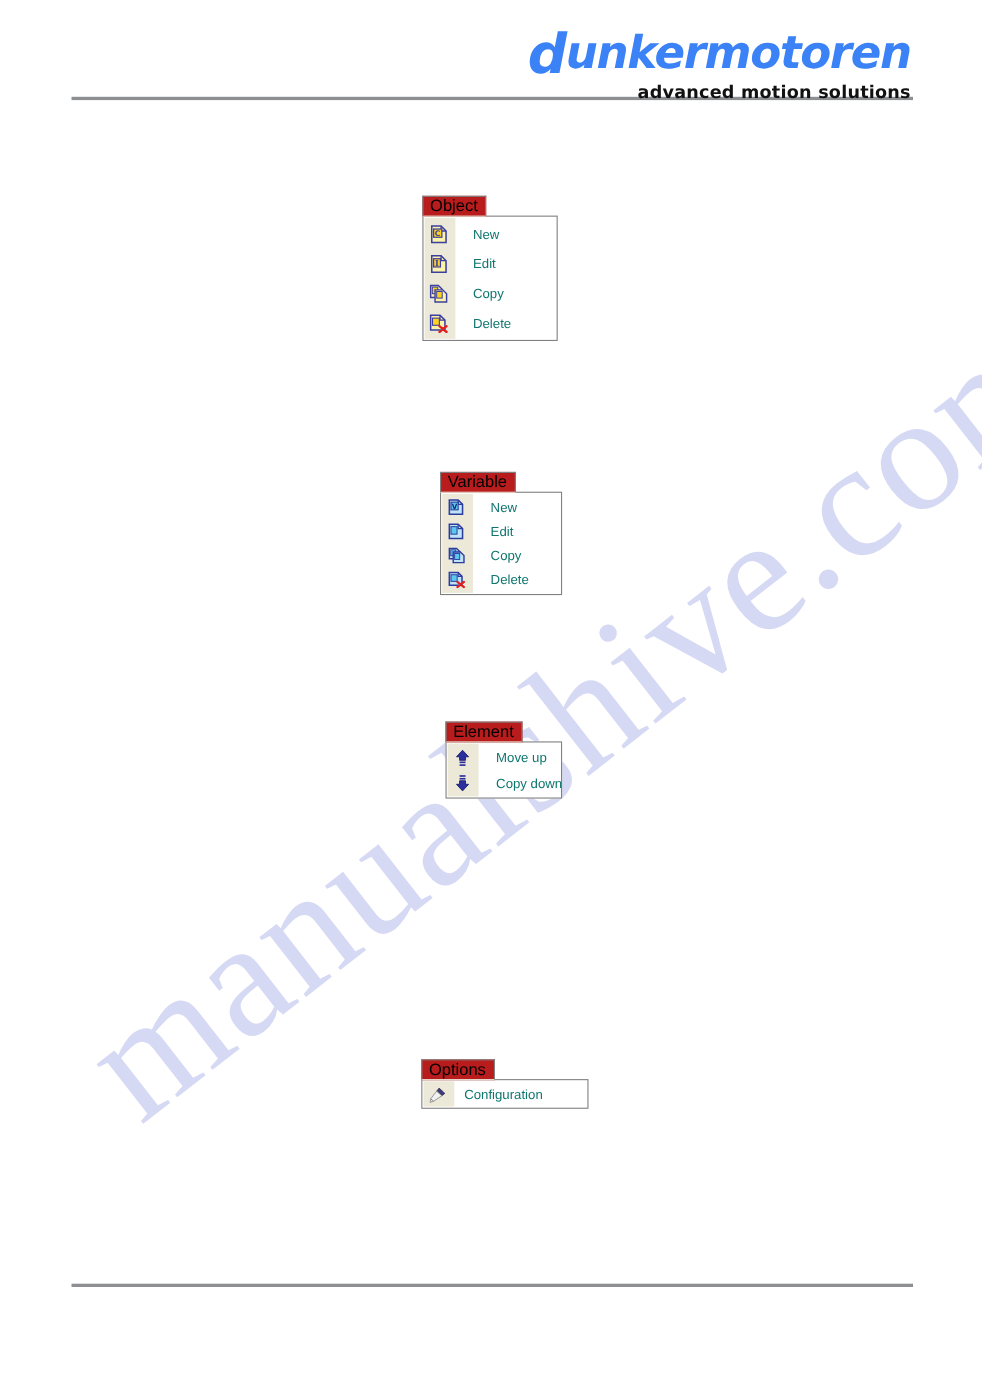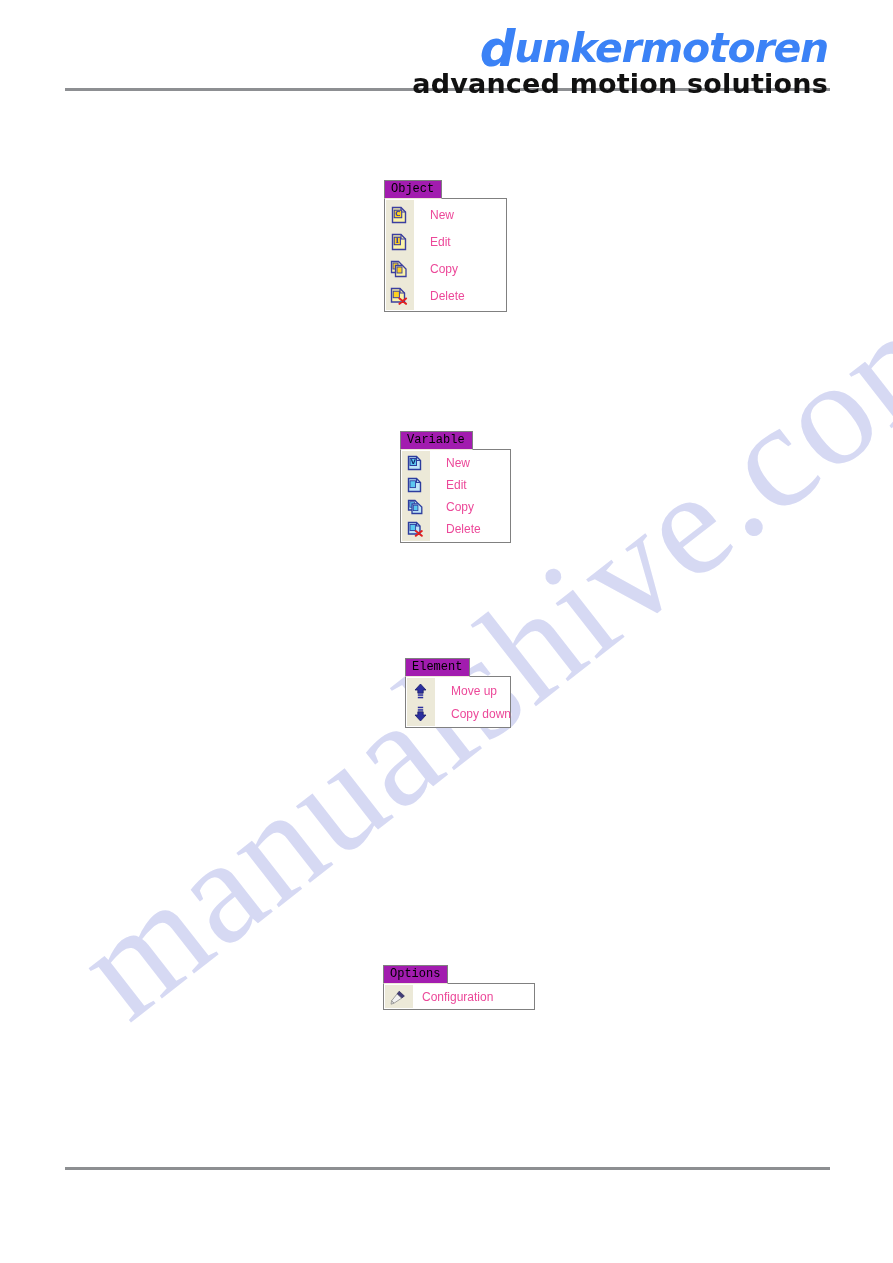--- a/index.html
+++ b/index.html
@@ -62,21 +62,21 @@
   }
   #brand-name .logo-d {
     font-size: 50px;
     line-height: 46px;
     position: relative;
     top: 4px;
   }
   #brand-tagline {
     font-family: "DejaVu Sans", sans-serif;
     font-weight: bold;
-    font-size: 27px;
+    font-size: 16px;
     letter-spacing: 0.2px;
     color: #111111;
     line-height: 24px;
     margin-top: 1px;
     white-space: nowrap;
   }
 
   
   .page-rule {
     position: absolute;
@@ -89,31 +89,30 @@
   #rule-top { top: 88px; }
   #rule-bottom { top: 1167px; }
 
   
   .menu {
     position: absolute;
     z-index: 4;
   }
   .menu-title {
     display: inline-block;
-    background: #a21caf;
+    background: #b91c1c;
     border: 1px solid #808080;
     border-bottom: 1px solid #ece9d8;
     color: #000000;
-    font-size: 12px;
+    font-size: 15px;
     line-height: 13px;
     padding: 2px 7px 2px 6px;
     position: relative;
     z-index: 3;
     box-sizing: border-box;
-    font-family: Liberation Mono, monospace;
   }
   .menu-body {
     background: #ffffff;
     border: 1px solid #808080;
     border-top: 1px solid #808080;
     margin-top: -1px;
     position: relative;
     z-index: 1;
     box-sizing: border-box;
     padding: 2px 0;
@@ -137,21 +136,21 @@
   .menu-item .mi-icon {
     width: 28px;
     min-width: 28px;
     height: 27px;
     display: flex;
     align-items: center;
     justify-content: center;
   }
   .menu-item .mi-label {
     font-size: 12px;
-    color: #ec4899;
+    color: #0f766e;
     padding-left: 17px;
     white-space: nowrap;
   }
 
   
   #menu-object   { left: 384px; top: 178px; }
   #menu-object   .menu-body { width: 123px; }
   #menu-variable { left: 400px; top: 429px; }
   #menu-variable .menu-body { width: 111px; }
   #menu-variable .menu-item { height: 22px; }

